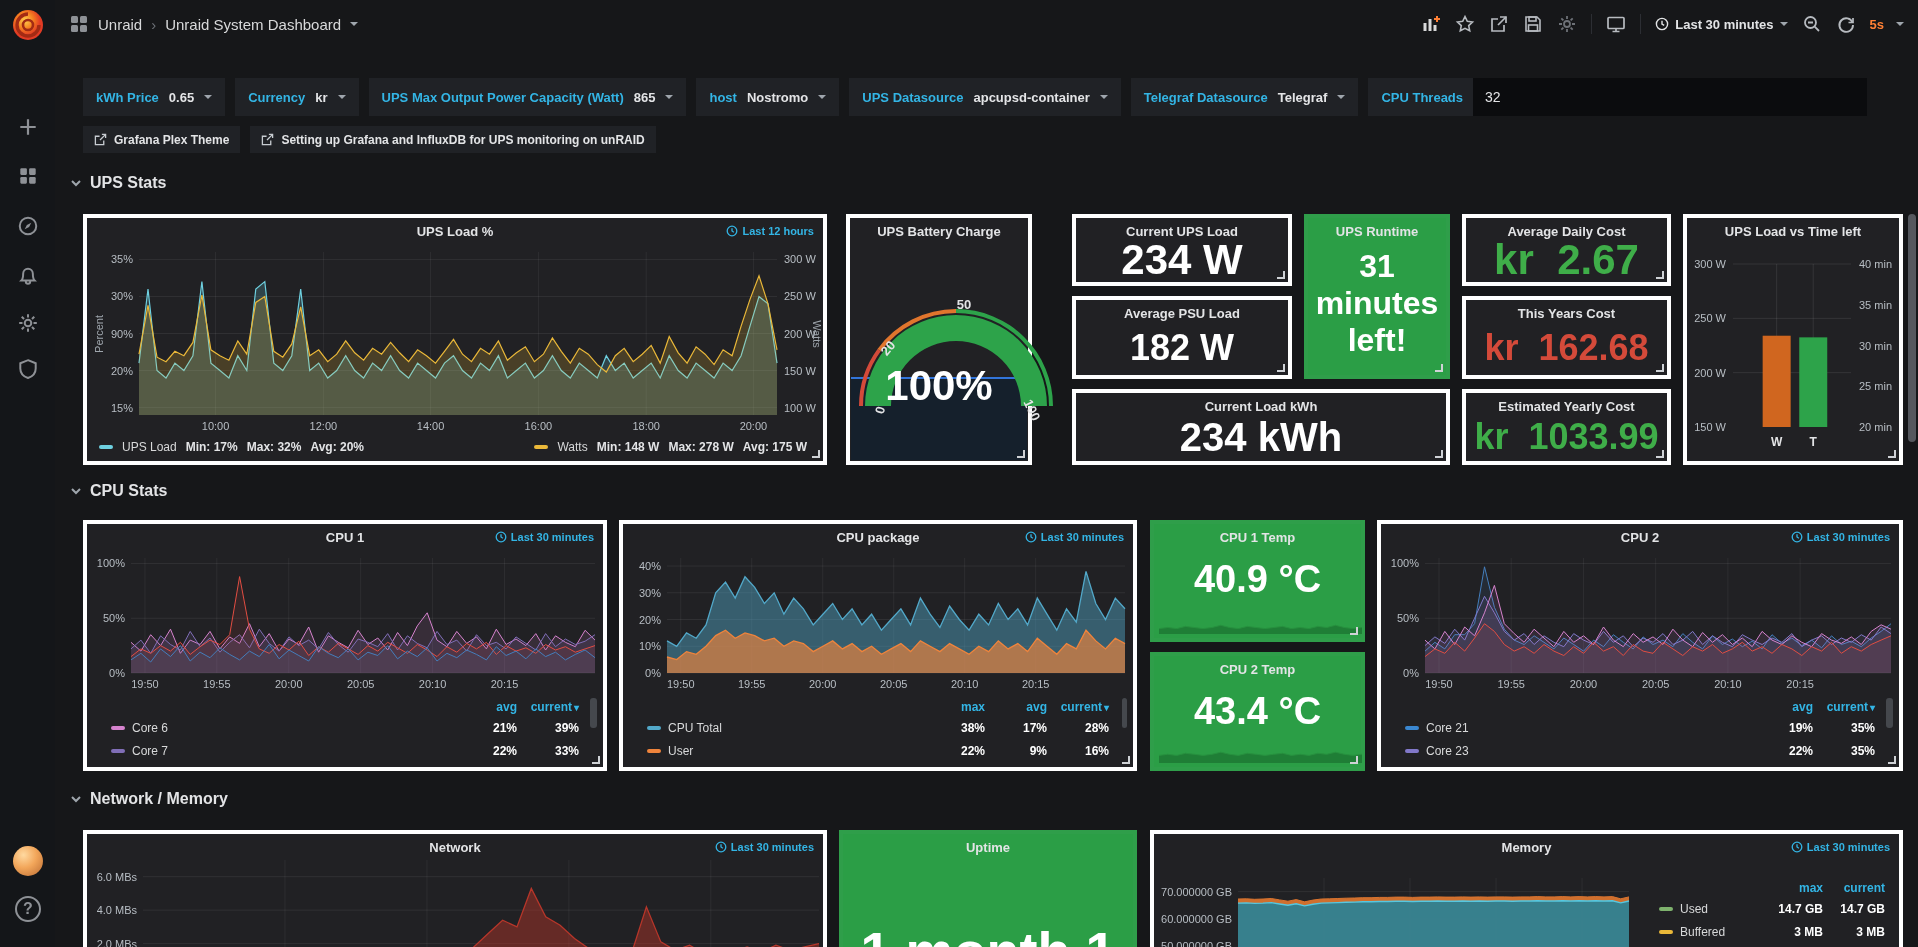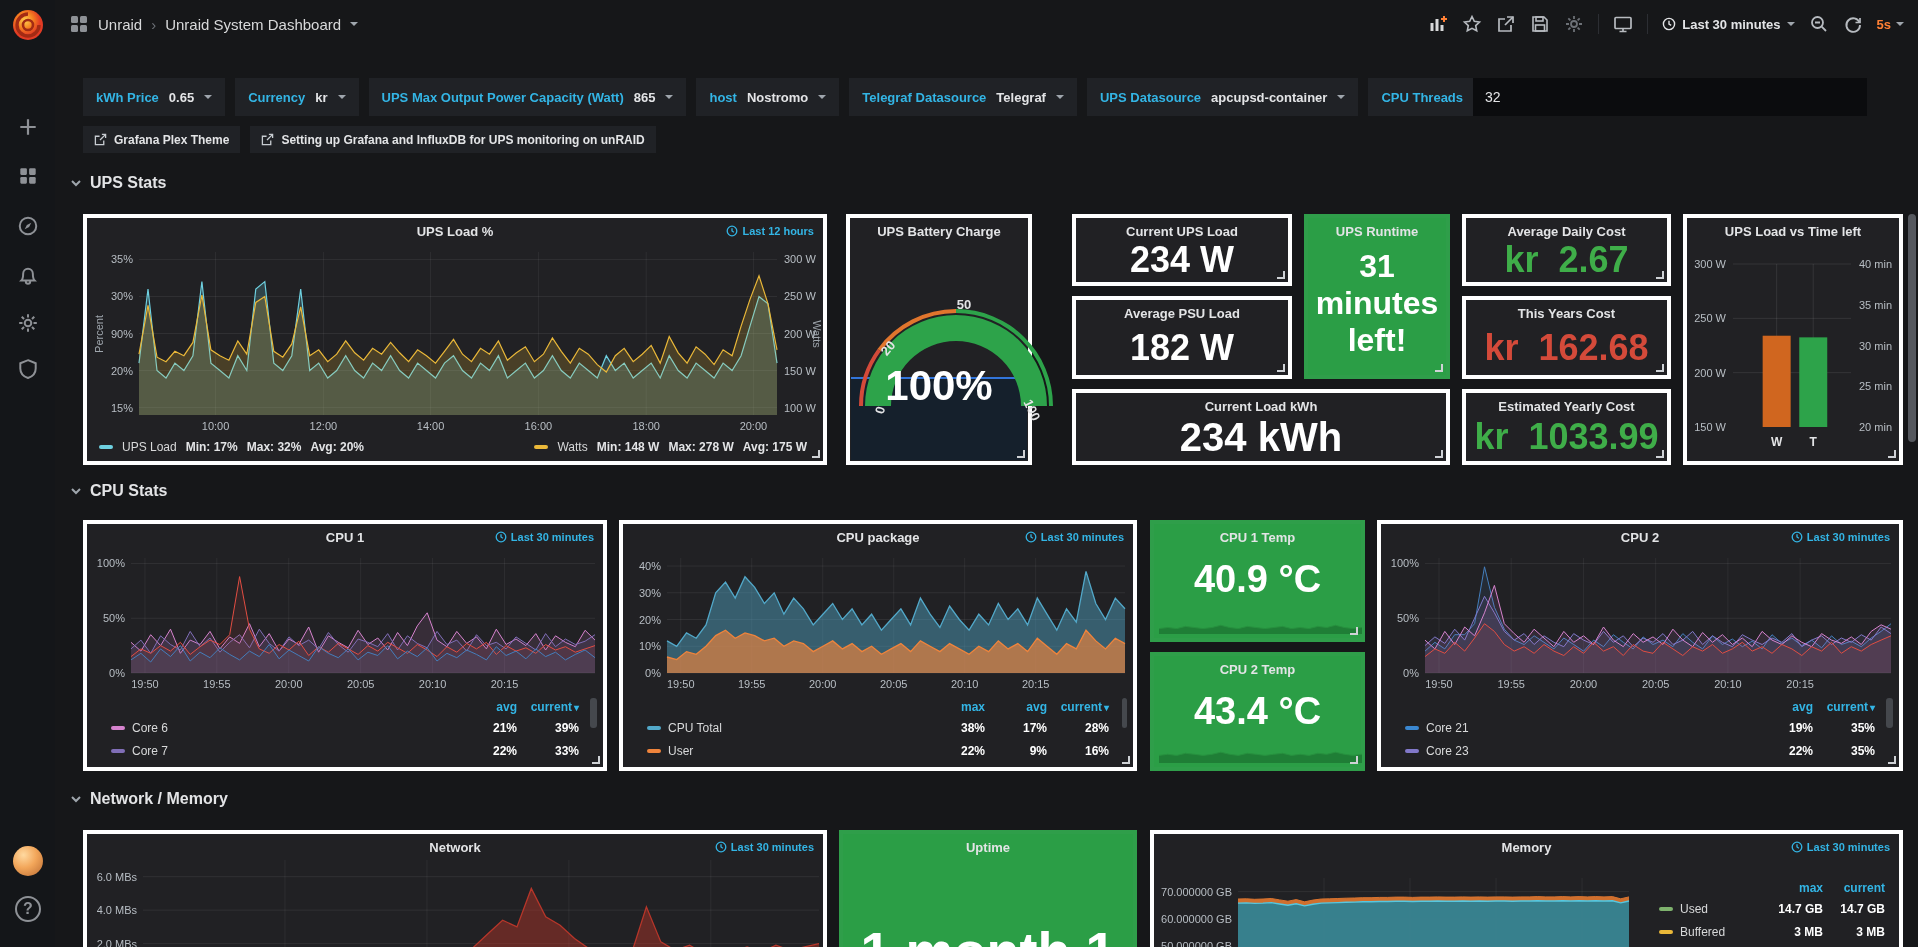--- a/index.html
+++ b/index.html
@@ -21,21 +21,21 @@
           padding:0 14px;box-sizing:border-box;}
   #breadcrumb{display:flex;align-items:center;gap:9px;font-size:15px;color:#d8d9da;}
   #breadcrumb .crumb{cursor:pointer;}
   #breadcrumb .sep{color:#6d7177;font-size:15px;}
   #topbar-actions{margin-left:auto;display:flex;align-items:center;gap:14px;}
   .tb-icon{width:20px;height:20px;color:#b7bbc0;cursor:pointer;position:relative;}
   .tb-icon svg{width:20px;height:20px;}
   .tb-icon.dim{color:#6d7177;}
   .hdr-sep{width:1px;height:20px;background:#2c2e33;}
   #time-picker{display:flex;align-items:center;gap:6px;font-size:13px;font-weight:bold;color:#e3e4e6;cursor:pointer;}
-  #refresh-dd{display:flex;align-items:center;gap:5px;cursor:pointer;}
+  #refresh-dd{display:flex;align-items:center;gap:12px;cursor:pointer;}
   #refresh-label{color:#ff8035;font-size:13px;font-weight:bold;}
   .cdown{width:0;height:0;border-left:4px solid transparent;border-right:4px solid transparent;
          border-top:4px solid #9fa6ad;display:inline-block;}
   
   #vars{position:absolute;left:83px;top:78px;display:flex;gap:10px;align-items:center;}
   .var-item{height:38px;background:#202226;display:flex;align-items:center;gap:10px;
             padding:0 13px;font-size:13px;font-weight:bold;cursor:pointer;justify-content:flex-end;}
   .var-label{color:#33b5e5;}
   .var-value{color:#e3e4e6;}
   .var-input{background:#0b0c0e;color:#e3e4e6;align-self:stretch;display:flex;align-items:center;
@@ -110,21 +110,21 @@
   .cw-cpu{top:26px;bottom:80px}
   #cw-bars{top:26px;bottom:0}
   #cw-net{top:26px;bottom:0}
   #cw-mem{top:26px;bottom:0;right:272px;}
   .sparkwrap{position:absolute;left:5px;right:5px;bottom:4px;height:26px;}
   #uptime-value{position:absolute;left:0;right:0;top:86px;text-align:center;font-size:54px;
                 font-weight:bold;color:#fff;white-space:nowrap;}
   .temp-val{position:absolute;left:0;right:0;top:34px;text-align:center;font-size:38px;
             font-weight:bold;color:#fff;}
   #pg-sb{position:absolute;right:2px;top:214px;width:8px;height:228px;background:#55585e;border-radius:4px;z-index:50;cursor:pointer;}
-  .f34{font-size:36px}.f36{font-size:36px}.f40{font-size:40px}
+  .f34{font-size:42px}.f36{font-size:36px}.f40{font-size:40px}
   .c-green{color:#3fae49!important}.c-red{color:#d44a3a!important}
   #rt-val{position:absolute;left:6px;right:6px;top:30px;text-align:center;font-size:32px;
           line-height:1.16;font-weight:bold;color:#fff;}
 </style>
 </head>
 <body>
 
 <aside id="sidebar">
   <div id="logo">
     <svg viewBox="0 0 38 38">
@@ -280,27 +280,27 @@
       <span class="var-label">UPS Max Output Power Capacity (Watt)</span>
       <span class="var-value">865</span>
       <span class="cdown"></span>
     </div>
     <div class="var-item">
       <span class="var-label">host</span>
       <span class="var-value">Nostromo</span>
       <span class="cdown"></span>
     </div>
     <div class="var-item">
+      <span class="var-label">UPS Datasource</span>
+      <span class="var-value">apcupsd-container</span>
+      <span class="cdown"></span>
+    </div>
+    <div class="var-item">
       <span class="var-label">Telegraf Datasource</span>
       <span class="var-value">Telegraf</span>
-      <span class="cdown"></span>
-    </div>
-    <div class="var-item">
-      <span class="var-label">UPS Datasource</span>
-      <span class="var-value">apcupsd-container</span>
       <span class="cdown"></span>
     </div>
     <div class="var-item">
       <span class="var-label">CPU Threads</span>
       <span class="var-input">32</span>
     </div>
   </div>
 <div id="links">
   <a class="dash-link">
     <svg viewBox="0 0 14 14" fill="none" stroke="currentColor" stroke-width="1.4">

